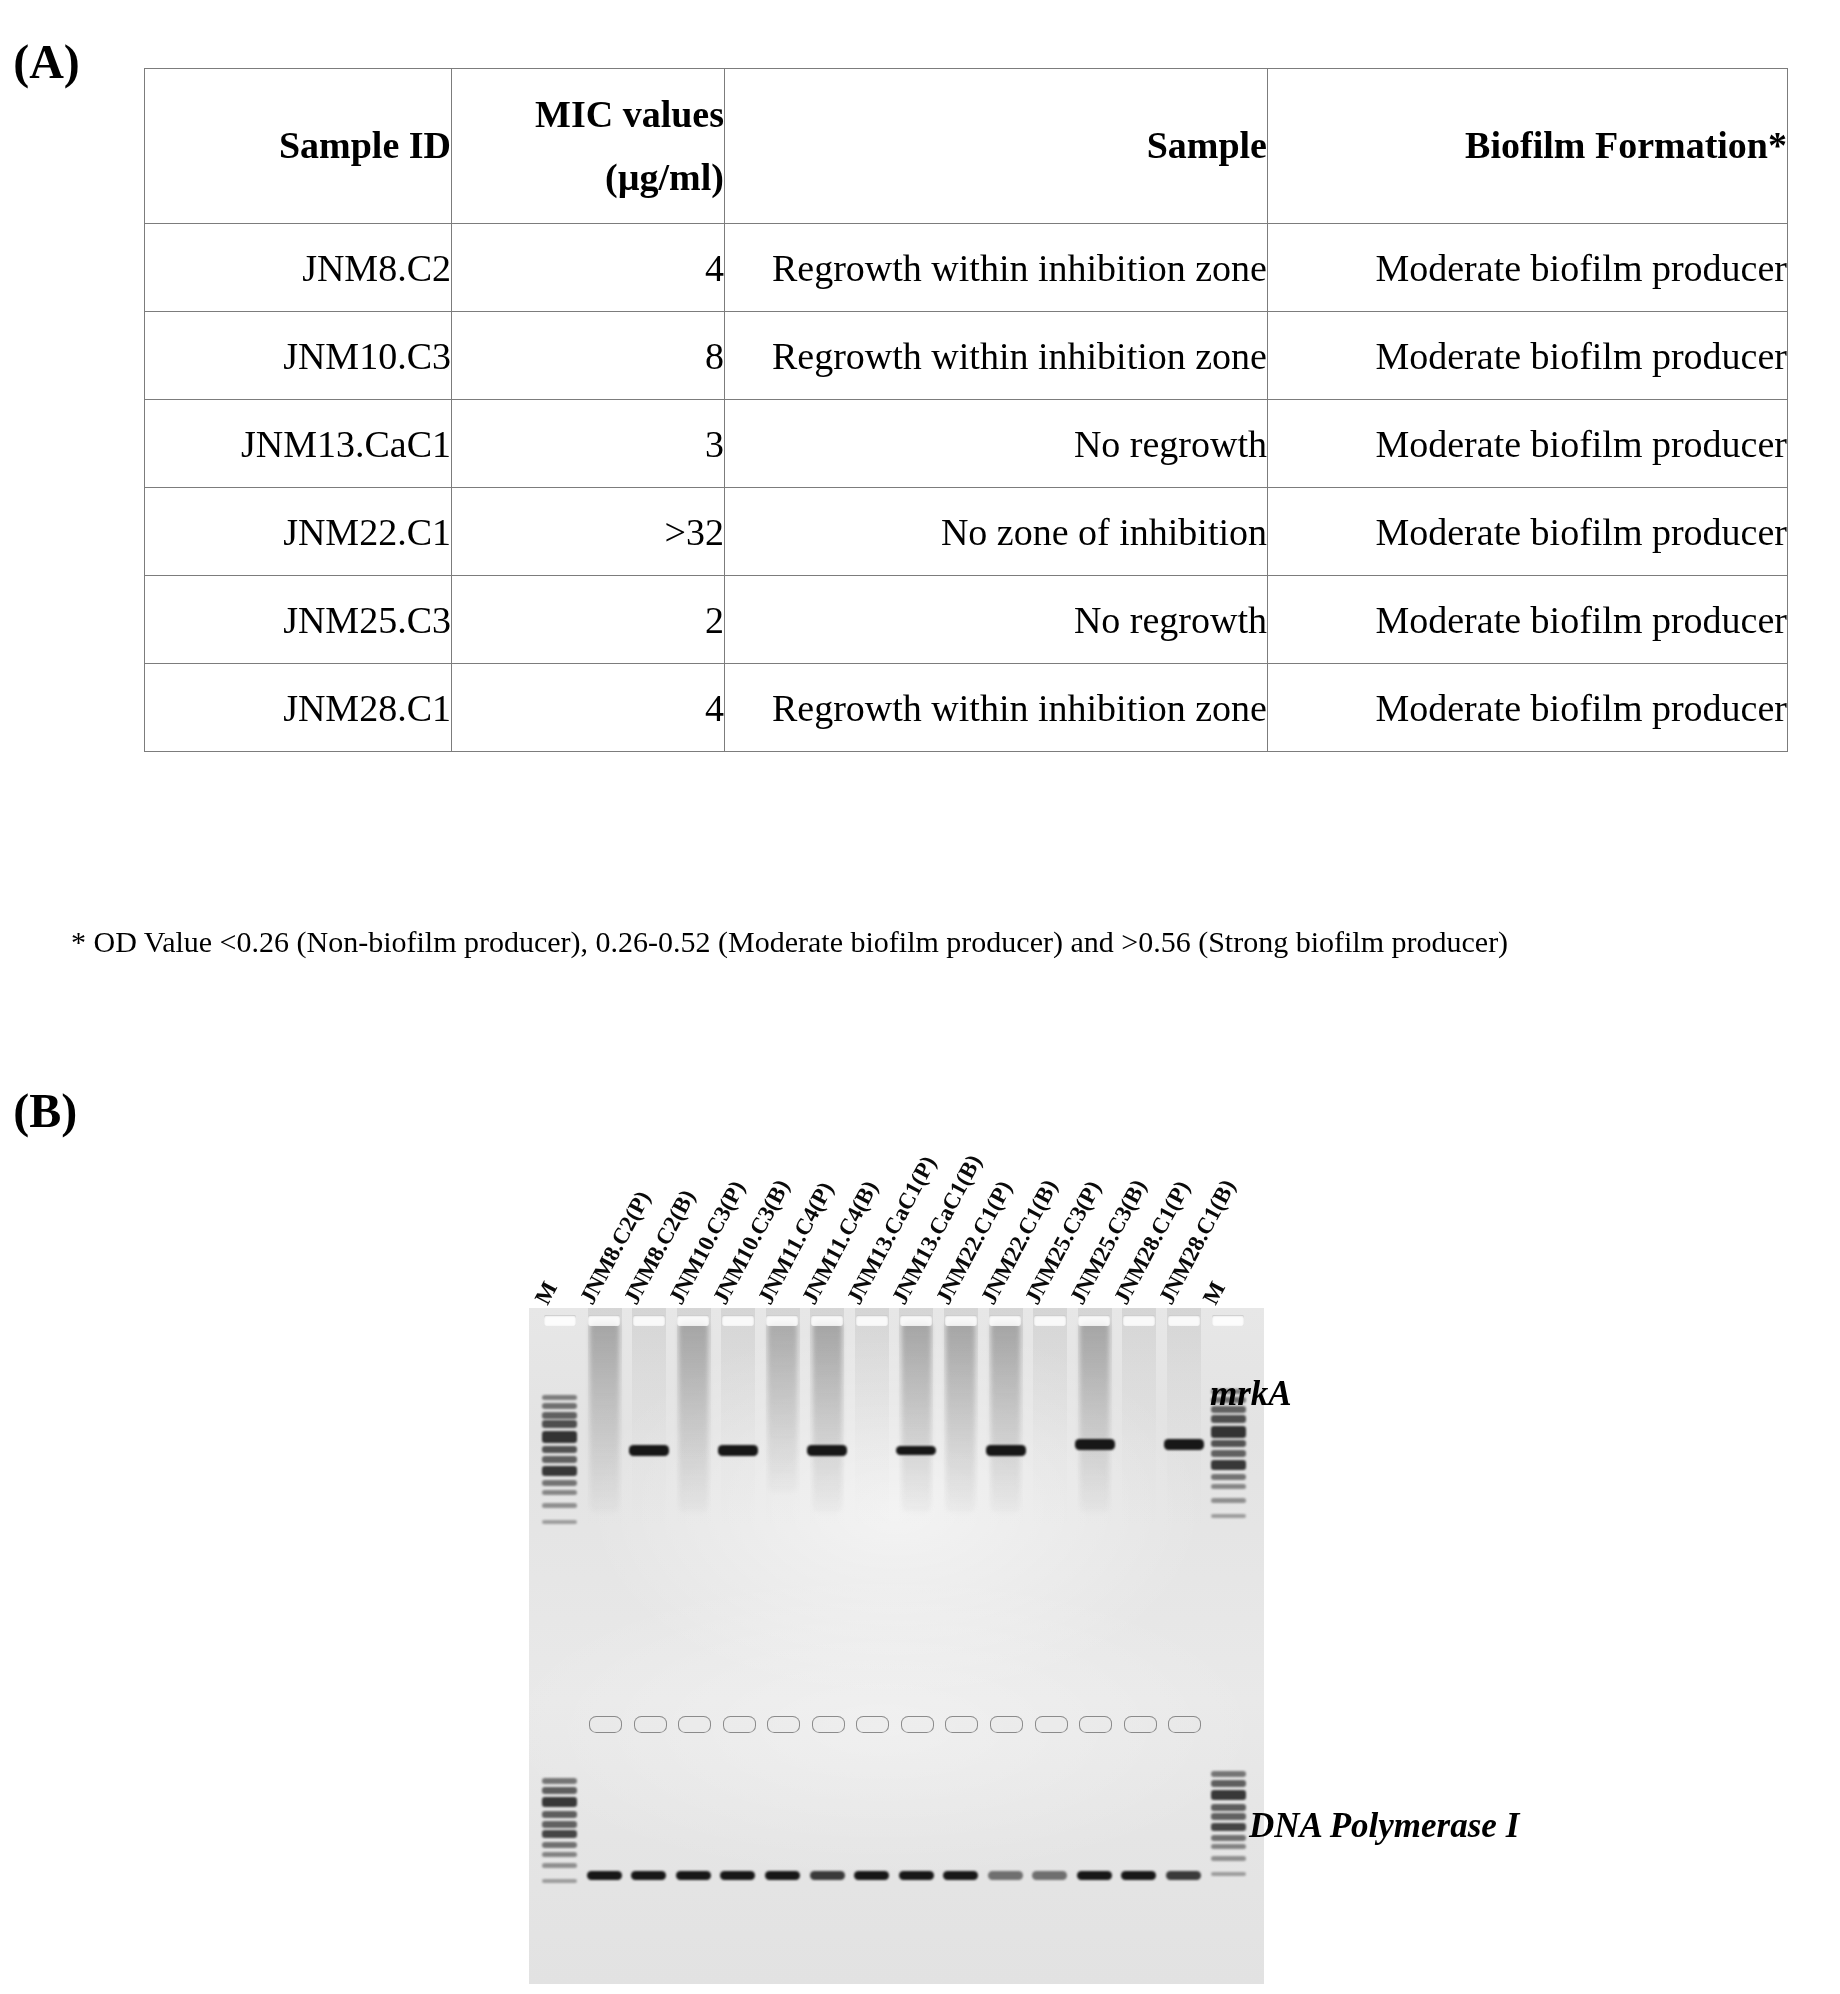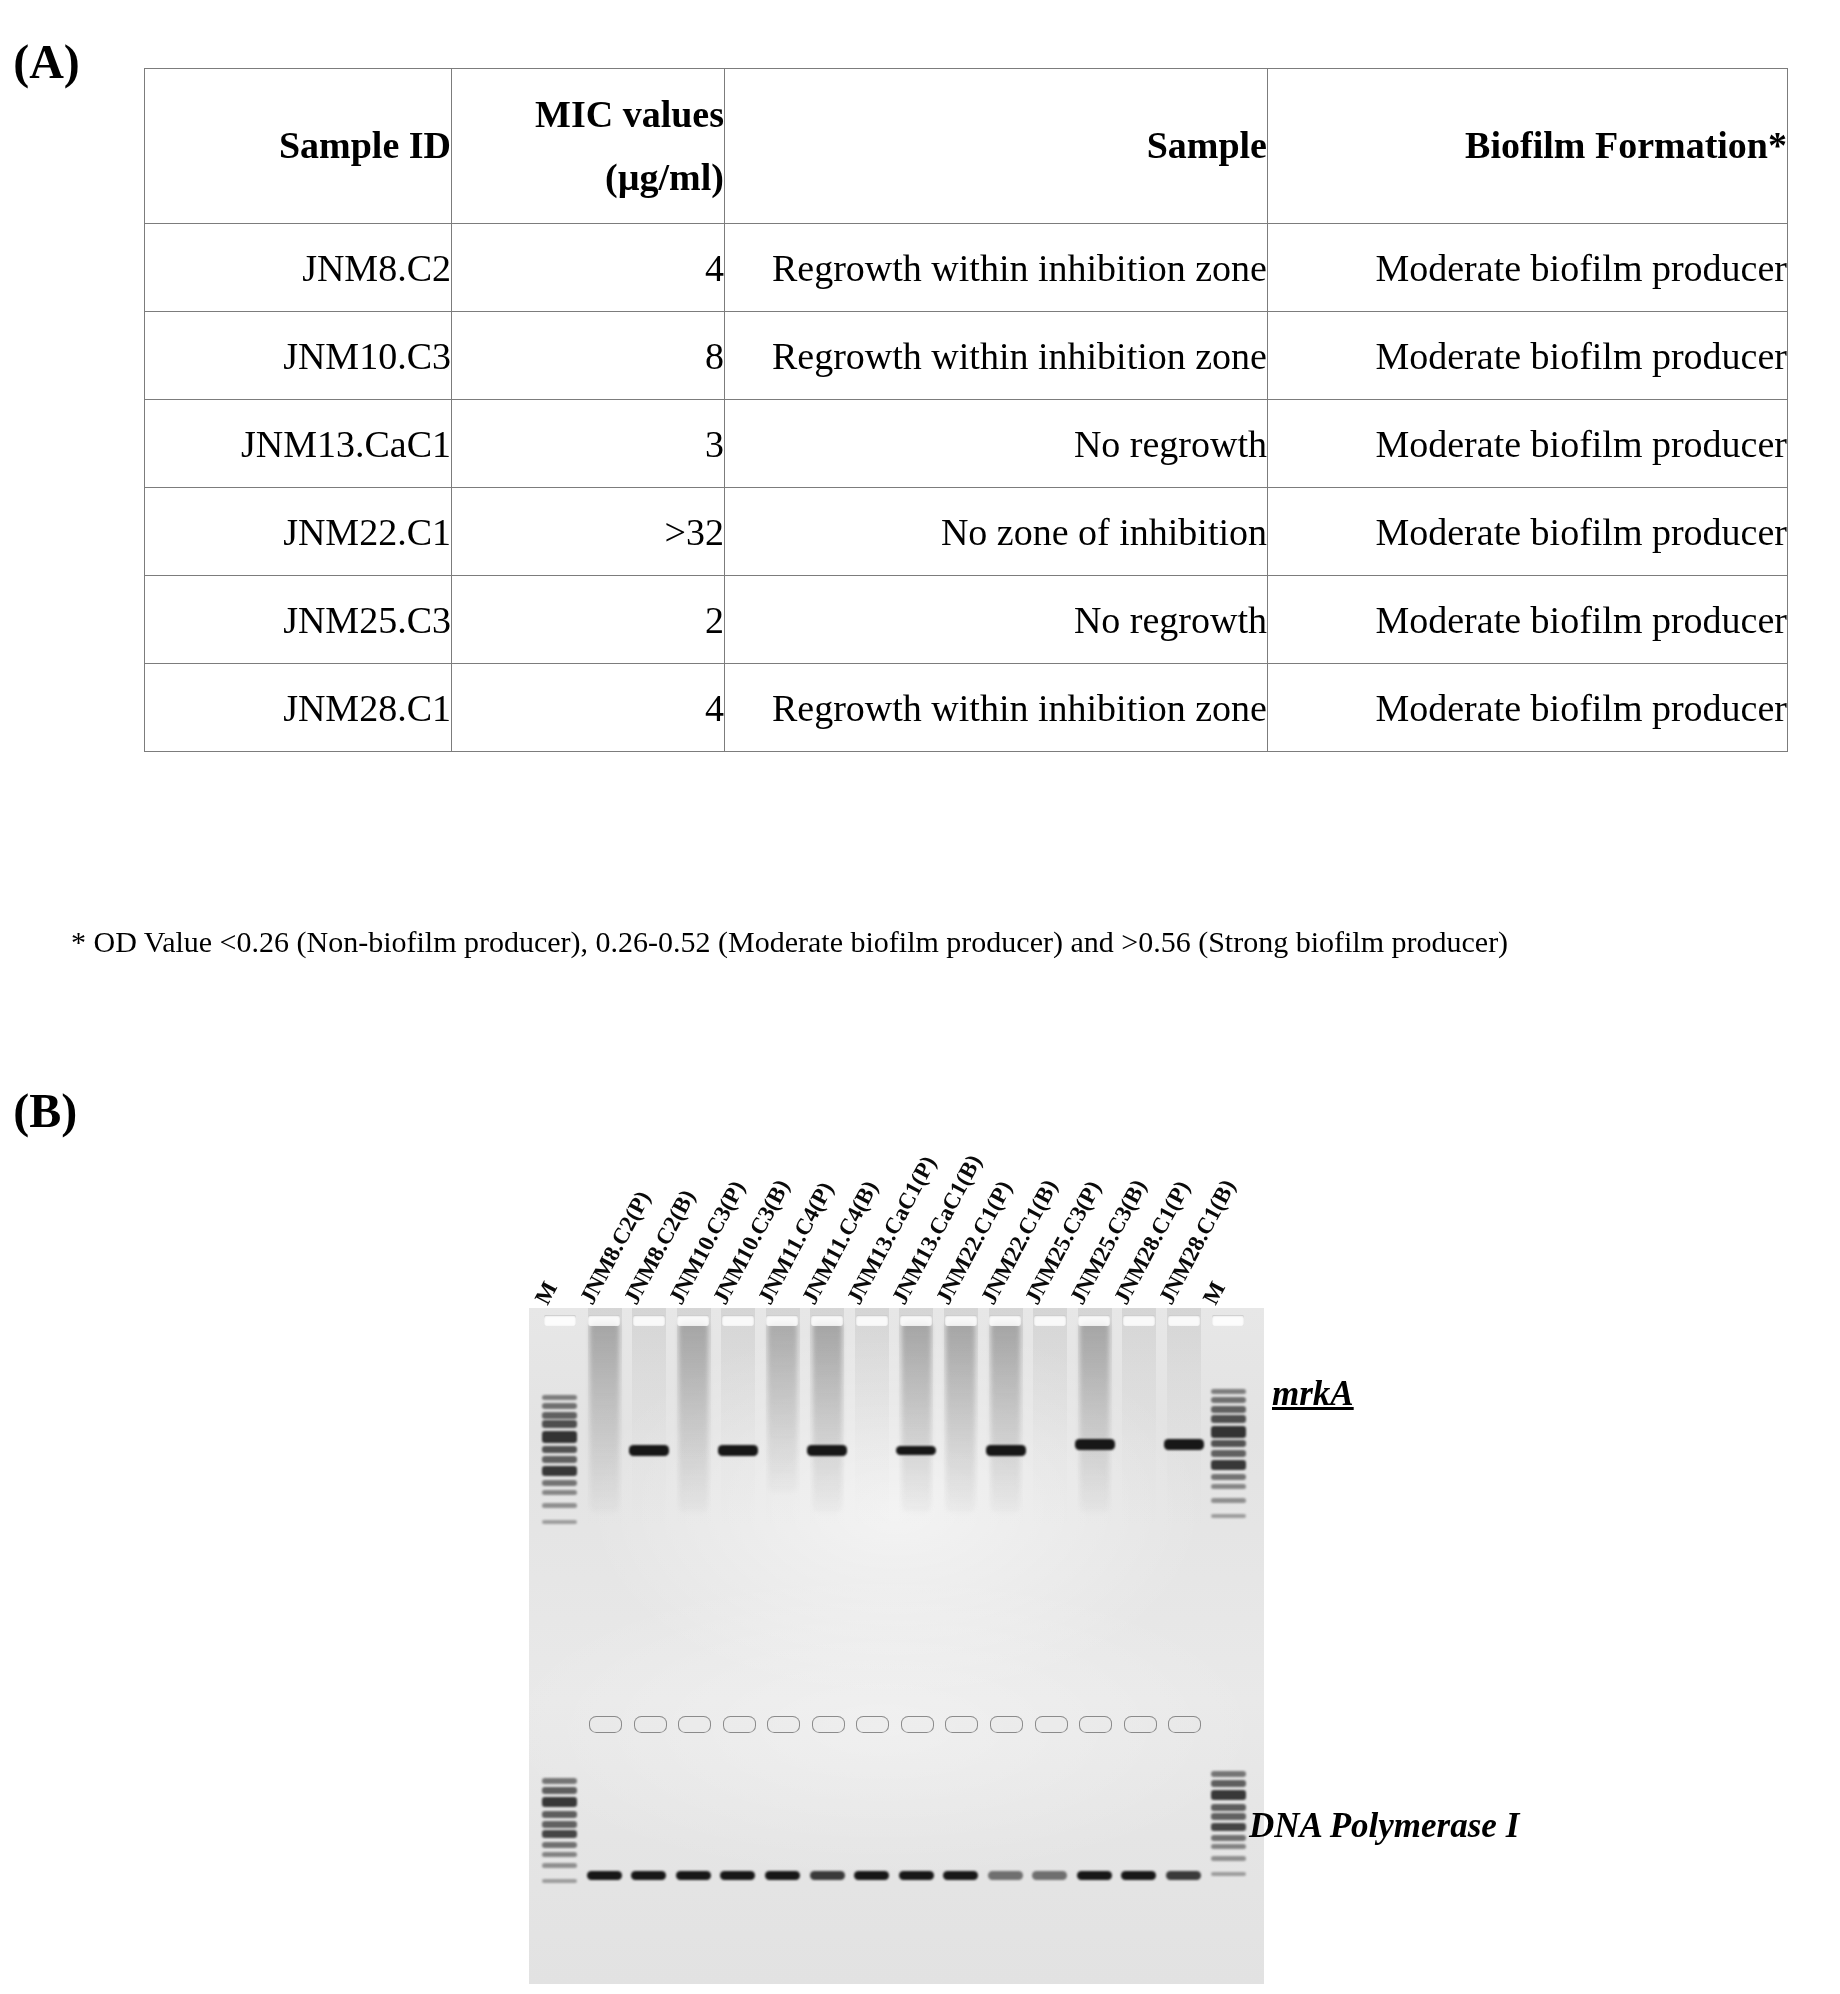--- a/index.html
+++ b/index.html
@@ -174,21 +174,21 @@
   
   .gene-label {
     position: absolute;
     font-family: "Liberation Serif", "DejaVu Serif", serif;
     font-weight: bold;
     font-style: italic;
     font-size: 35px;
     line-height: 1;
     white-space: nowrap;
   }
-  #gene-mrka { left: 1272px; top: 1376px; text-decoration: underline; }
+  #gene-mrka { left: 1210px; top: 1376px; }
   #gene-polya { left: 1249px; top: 1808px; }
 </style>
 </head>
 <body>
 
 <div class="panel-label" id="panel-a-label">(A)</div>
 
 <div id="mic-table-wrap">
   <table class="mic-table">
     <thead>

